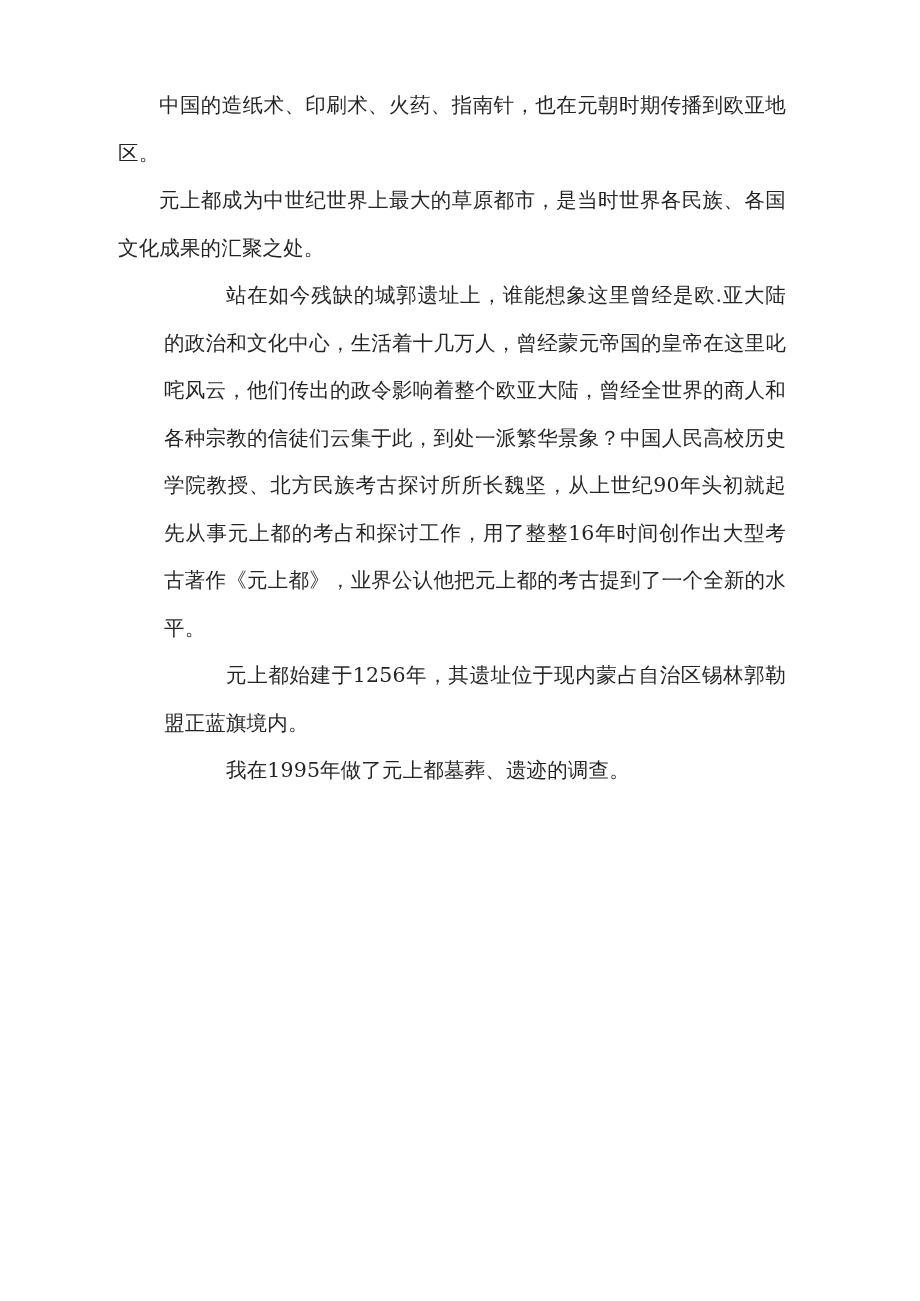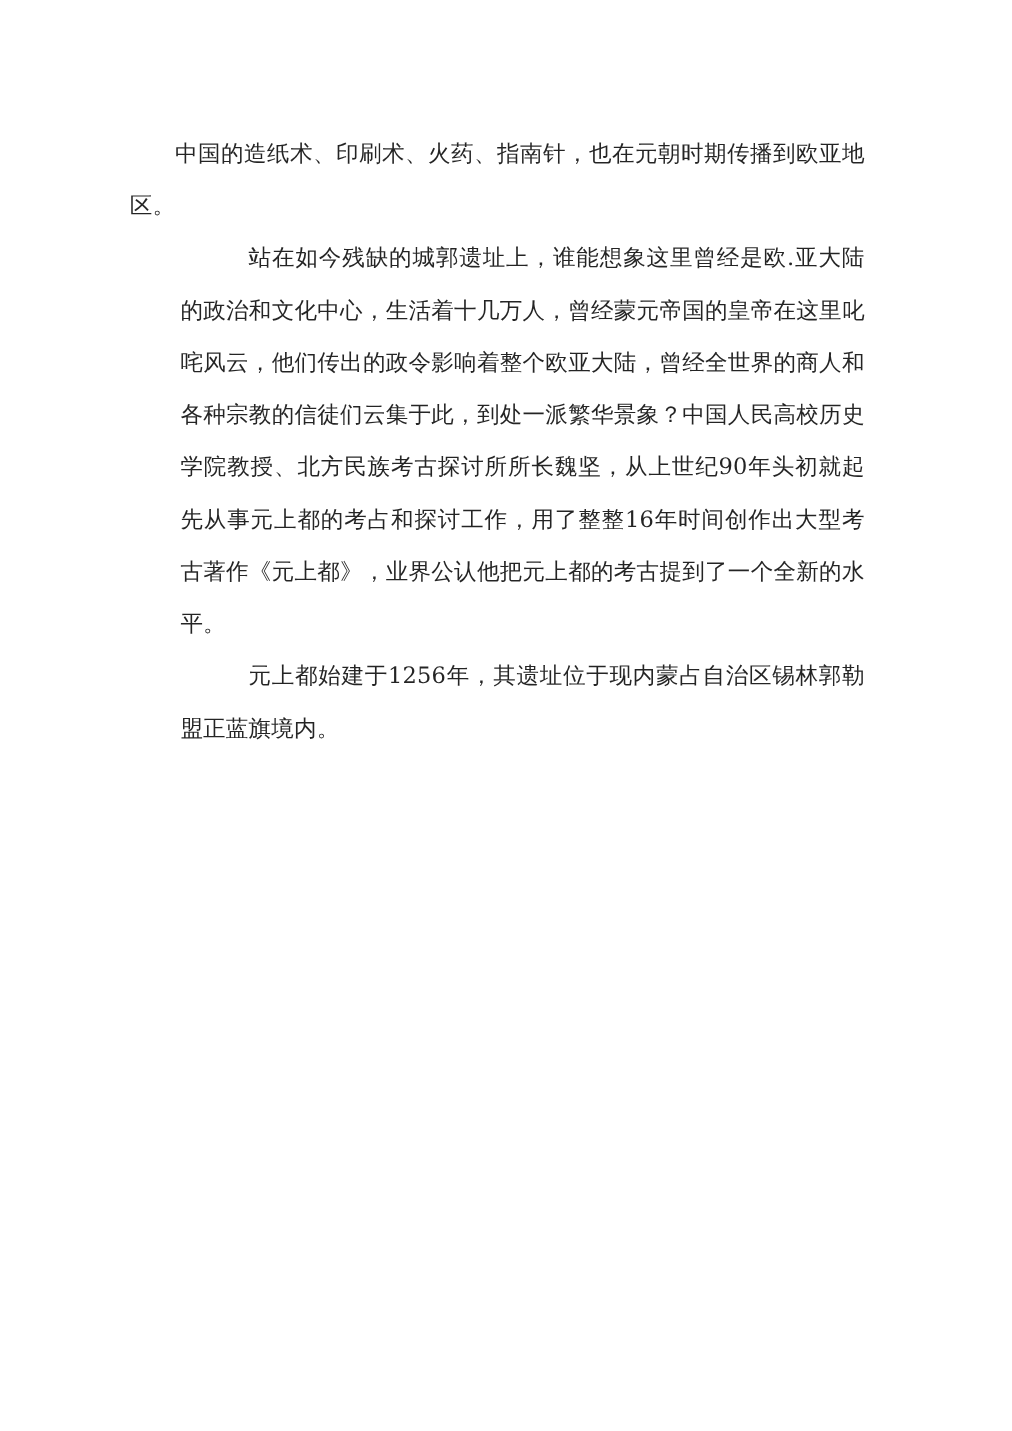--- a/index.html
+++ b/index.html
@@ -17,21 +17,21 @@
     width: 920px;
     height: 1301px;
     background: #ffffff;
     overflow: hidden;
     box-sizing: border-box;
   }
 
   #doc-body {
     position: absolute;
     left: 118px;
-    top: 116px;
+    top: 82px;
     width: 668px;
   }
 
   .para {
     margin: 0 0 0 0;
     font-family: "DejaVu Serif", "Liberation Serif", serif;
     font-size: 20.5px;
     line-height: 47.5px;
     color: #141414;
     text-align: justify;
@@ -48,17 +48,19 @@
   
   #doc-body { opacity: 0.93; }
 </style>
 </head>
 <body>
 
 <div id="page">
   <div id="doc-body">
 
     <p class="para indent-2">中国的造纸术、印刷术、火药、指南针，也在元朝时期传播到欧亚地区。</p>
+    <p class="para indent-2">元上都成为中世纪世界上最大的草原都市，是当时世界各民族、各国文化成果的汇聚之处。</p>
     <p class="para indent-3">站在如今残缺的城郭遗址上，谁能想象这里曾经是欧.亚大陆的政治和文化中心，生活着十几万人，曾经蒙元帝国的皇帝在这里叱咤风云，他们传出的政令影响着整个欧亚大陆，曾经全世界的商人和各种宗教的信徒们云集于此，到处一派繁华景象？中国人民高校历史学院教授、北方民族考古探讨所所长魏坚，从上世纪90年头初就起先从事元上都的考占和探讨工作，用了整整16年时间创作出大型考古著作《元上都》，业界公认他把元上都的考古提到了一个全新的水平。</p>
     <p class="para indent-3">元上都始建于1256年，其遗址位于现内蒙占自治区锡林郭勒盟正蓝旗境内。</p>
+    <p class="para indent-3">我在1995年做了元上都墓葬、遗迹的调查。</p>
 
   </div>
 </div>
 
 </body></html>

